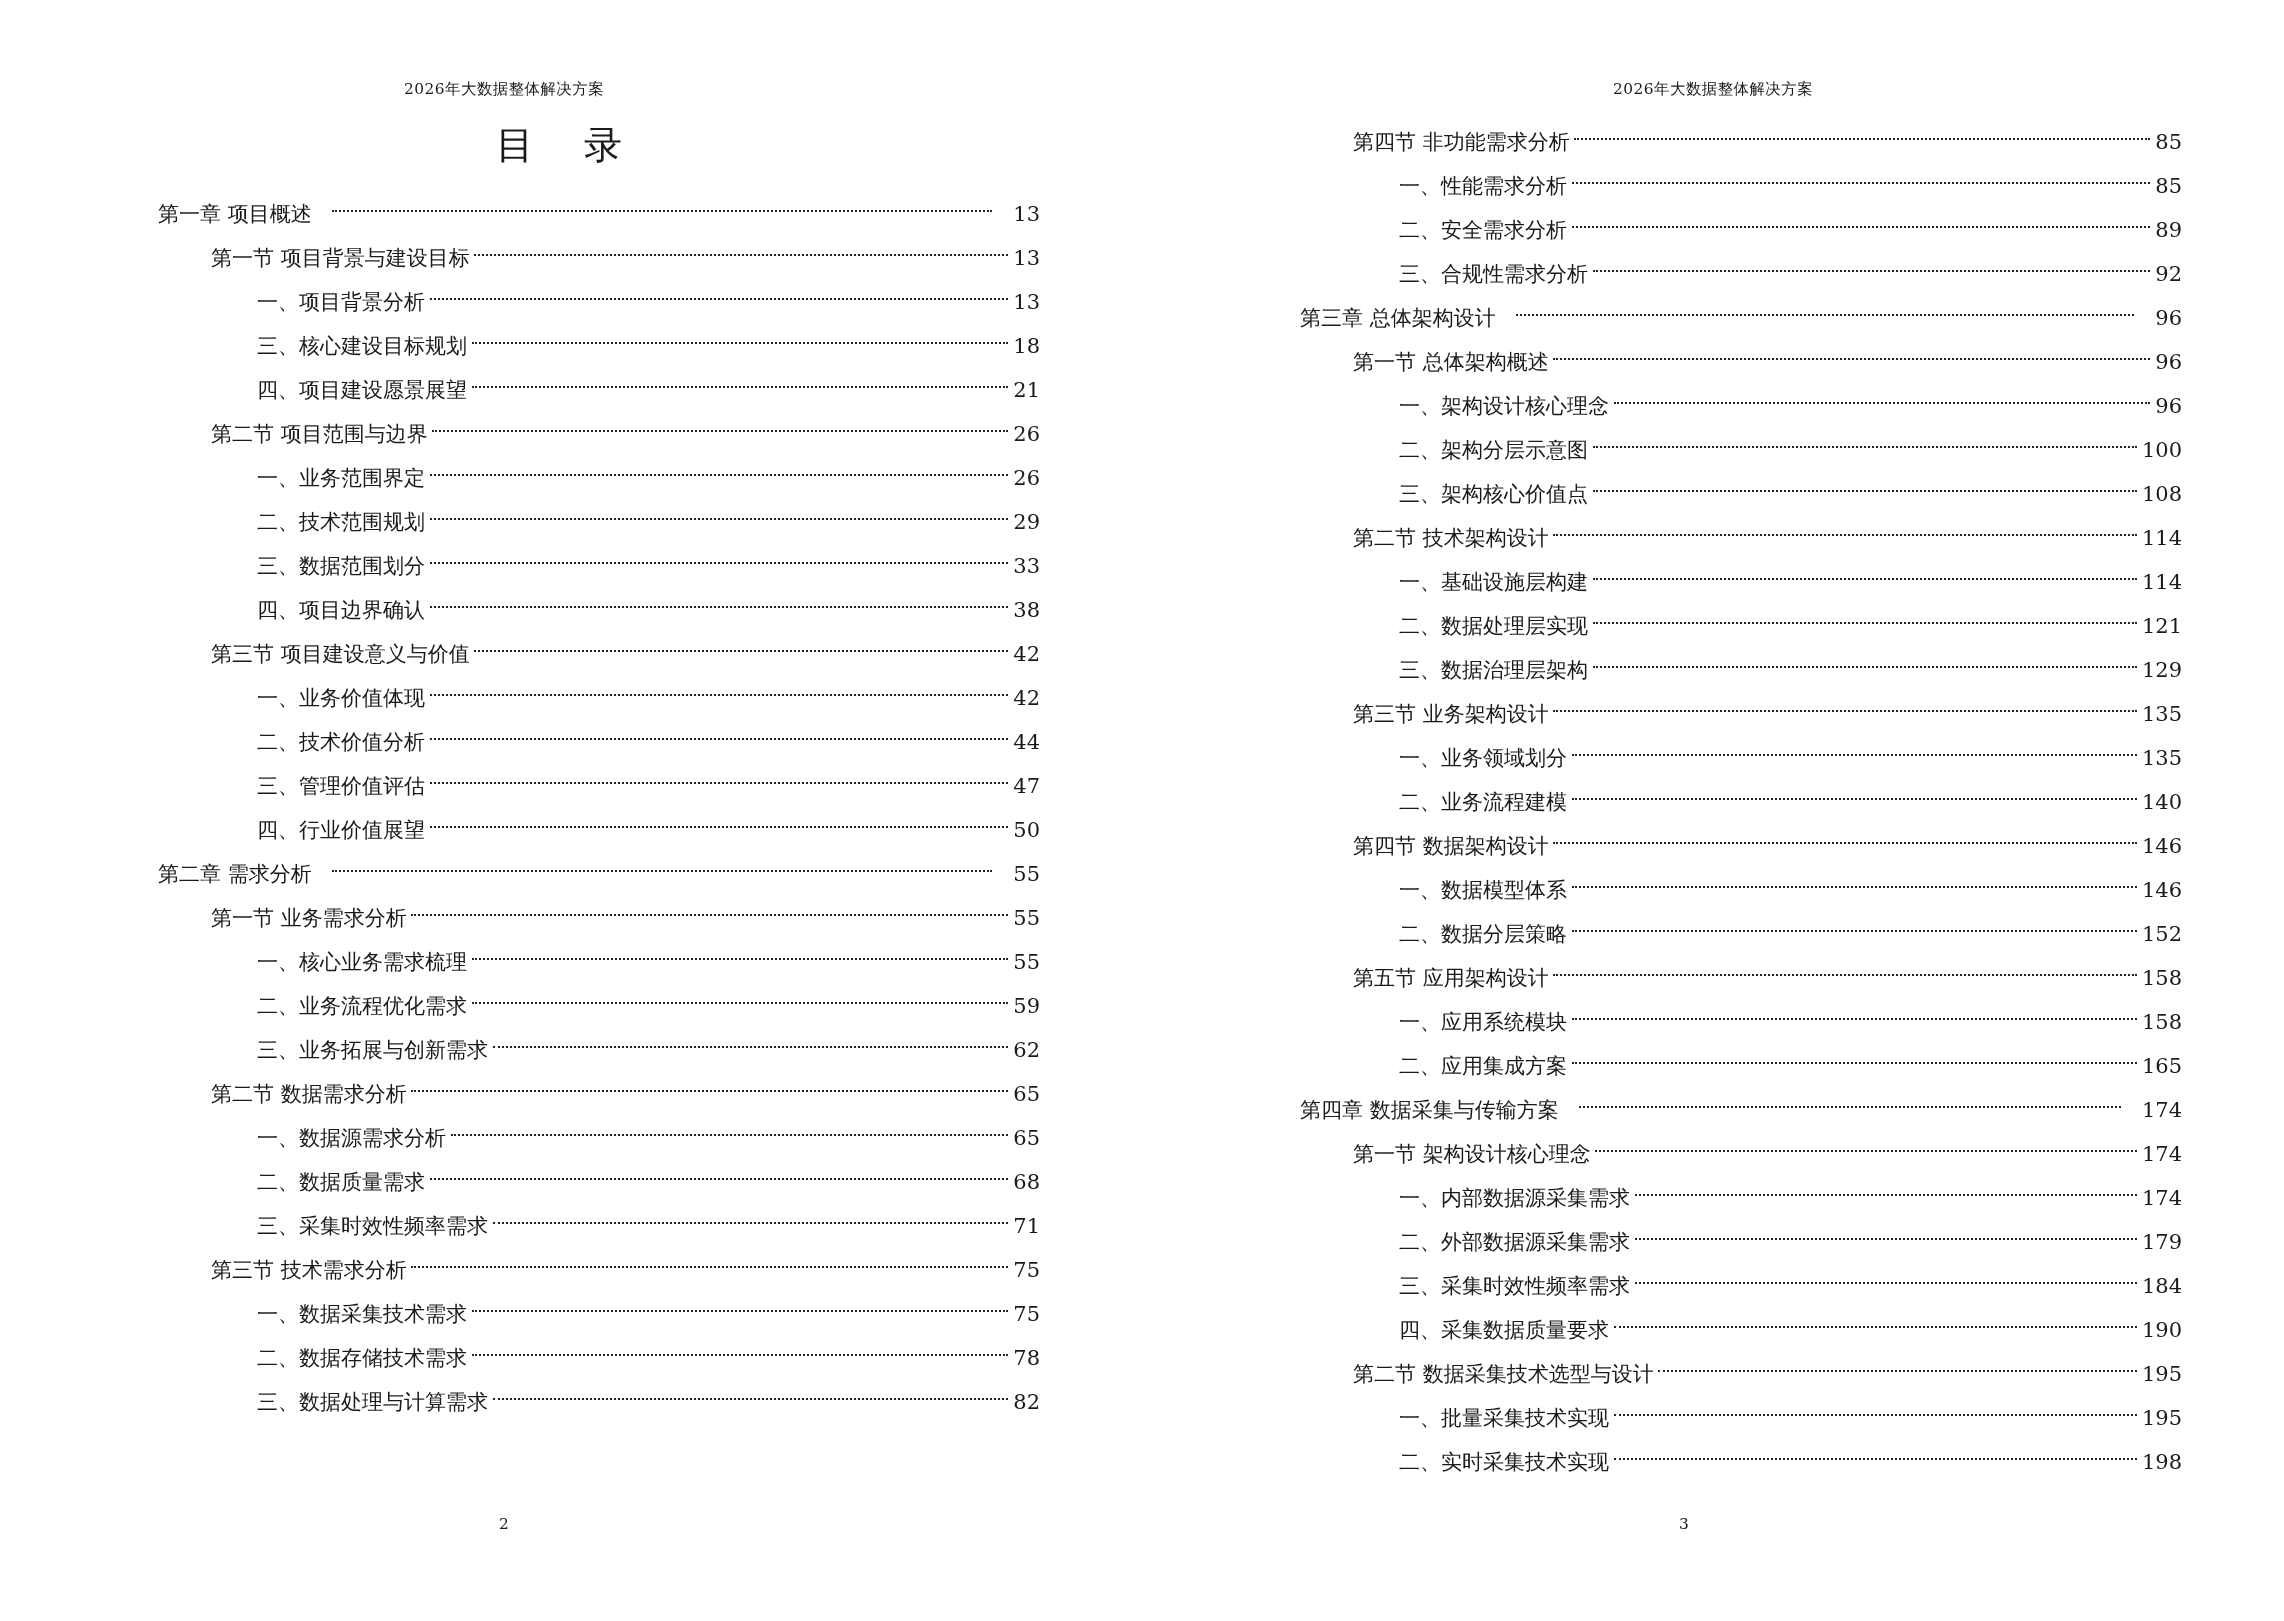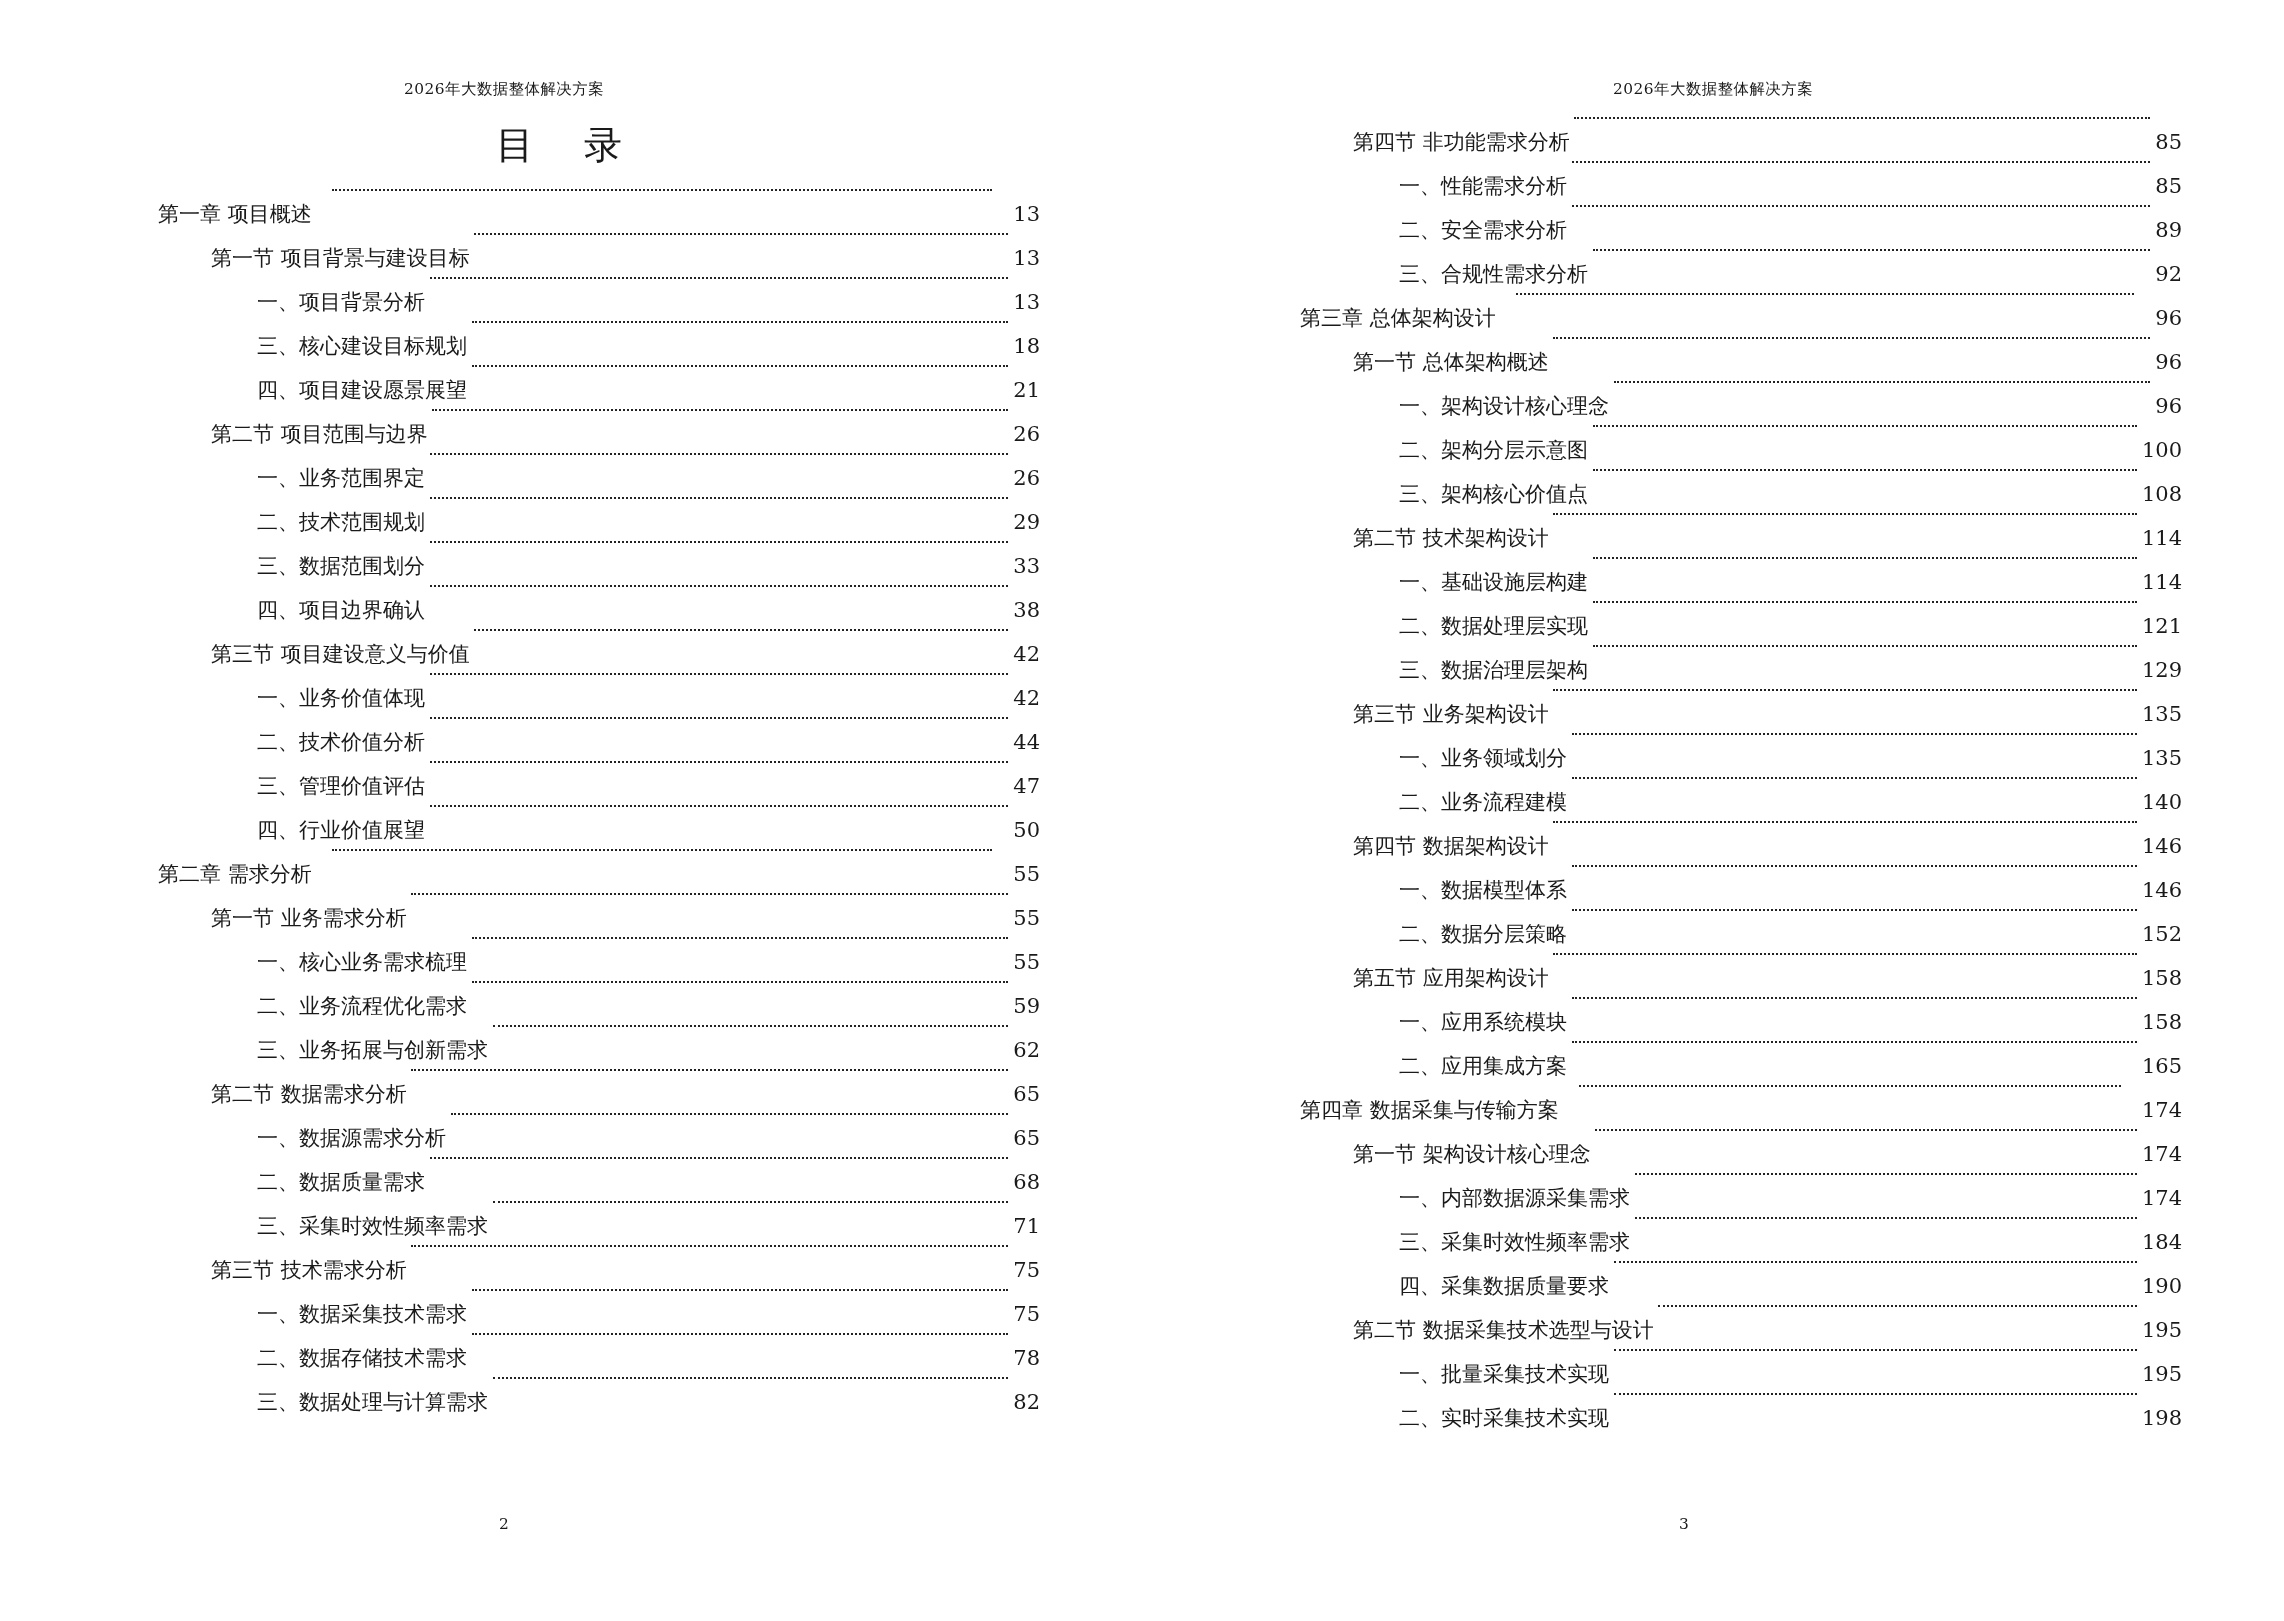--- a/index.html
+++ b/index.html
@@ -17,21 +17,21 @@
   .page.left .header { left: -67px; }
   .page.right .header { left: 0; }
   .toc-title {
     position: absolute; top: 120px; left: 496px; width: 193px; 
     font-size: 38px; letter-spacing: 19px;
   }
   .toc { position: absolute; list-style: none; margin: 0; padding: 0; }
   .page.left .toc { top: 192px; left: 158px; width: 882px; }
   .page.right .toc { top: 120px; left: 158px; width: 882px; }
   .toc li {
-    display: flex; align-items: flex-start; height: 44px; line-height: 44px;
+    display: flex; align-items: center; height: 44px; line-height: 44px;
     font-size: 21px; white-space: nowrap;
   }
   .toc li.lvl1 { padding-left: 0; gap: 16px; }
   .toc li.lvl2 { padding-left: 53px; }
   .toc li.lvl3 { padding-left: 99px; }
   .toc .label { flex: 0 0 auto; }
   .toc .leader {
     flex: 1 1 auto; overflow: hidden; margin: 0 4.8px;
     border-bottom: 2.9px dotted #222; height: 0; position: relative; top: -2.9px;
   }
@@ -315,20 +315,25 @@
         <span class="label">第一节  架构设计核心理念</span>
         <span class="leader"></span>
         <span class="pg">174</span>
       </li>
       <li class="lvl3">
         <span class="label">一、内部数据源采集需求</span>
         <span class="leader"></span>
         <span class="pg">174</span>
       </li>
       <li class="lvl3">
+        <span class="label">二、外部数据源采集需求</span>
+        <span class="leader"></span>
+        <span class="pg">179</span>
+      </li>
+      <li class="lvl3">
         <span class="label">三、采集时效性频率需求</span>
         <span class="leader"></span>
         <span class="pg">184</span>
       </li>
       <li class="lvl3">
         <span class="label">四、采集数据质量要求</span>
         <span class="leader"></span>
         <span class="pg">190</span>
       </li>
       <li class="lvl2">

